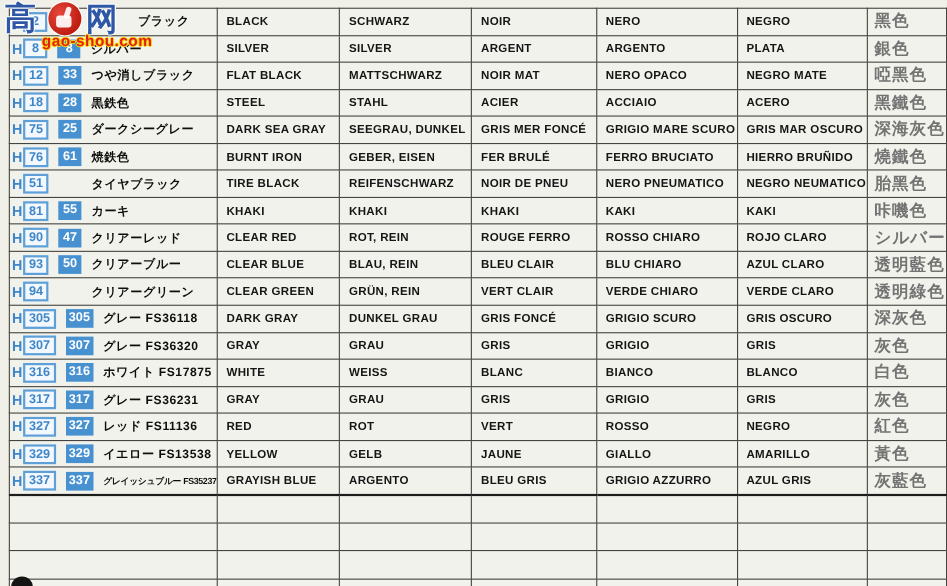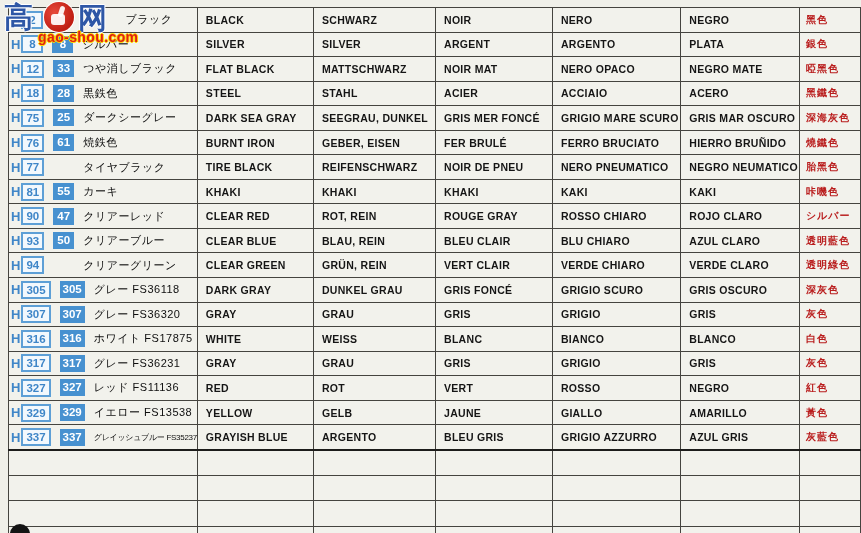--- a/index.html
+++ b/index.html
@@ -16,36 +16,36 @@
     padding:0;
     vertical-align:middle;
     overflow:hidden;
     white-space:nowrap;
   }
   td.lat{
     font-size:10.5px;font-weight:bold;color:#151515;
     padding-left:8px;letter-spacing:.3px;
   }
   td.zh{
-    font-size:10px;font-weight:bold;color:#b91c1c;
+    font-size:15px;font-weight:bold;color:#737373;
     padding-left:6px;letter-spacing:1px;
   }
   .codewrap{display:flex;align-items:center;height:100%;padding-left:2px;}
   .h{color:#3f86c8;font-weight:bold;font-size:13px;margin-right:1px;}
   .code-box{
     display:inline-block;border:2px solid #5d9fd6;background:#f2f8fd;
     color:#3f86c8;font-weight:bold;font-size:11.5px;line-height:14px;
     padding:0 3px;min-width:12px;text-align:center;
   }
   .chip{
     display:inline-block;background:#4791d0;color:#ffffff;
     font-weight:bold;font-size:11.5px;line-height:17px;
     padding:0 3px;min-width:15px;text-align:center;margin-left:9px;
   }
-  .jp{margin-left:9px;font-weight:normal;font-size:11px;color:#0e0e0e;letter-spacing:.5px;text-align:right;}
+  .jp{margin-left:9px;font-weight:bold;font-size:11px;color:#0e0e0e;letter-spacing:.5px;text-align:right;}
   tbody tr:nth-child(1) .jp{margin-left:52px;}
   tbody tr:nth-child(18) .jp{font-size:8px;letter-spacing:-.3px;}
   tr.last-data td{border-bottom:2px solid #1d1d1b;}
   tr.empty-row td{height:24.3px;}
   tr.empty-row:last-child td{border-bottom:3px solid #101010;}
 
   
   .wm{position:absolute;left:4px;top:1px;width:140px;height:42px;z-index:5;}
   .wm-char{
     position:absolute;font-weight:bold;font-size:29px;line-height:30px;color:#2e57a6;
@@ -186,21 +186,21 @@
     <td class="lat">GEBER, EISEN</td>
     <td class="lat">FER BRULÉ</td>
     <td class="lat">FERRO BRUCIATO</td>
     <td class="lat">HIERRO BRUÑIDO</td>
     <td class="zh">燒鐵色</td>
   </tr>
         <tr>
     <td class="c-code">
       <div class="codewrap">
         <span class="h">H</span>
-        <span class="code-box">77</span>
+        <span class="code-box">51</span>
         <span class="chip" style="visibility: hidden;"></span>
         <span class="jp">タイヤブラック</span>
       </div>
     </td>
     <td class="lat">TIRE BLACK</td>
     <td class="lat">REIFENSCHWARZ</td>
     <td class="lat">NOIR DE PNEU</td>
     <td class="lat">NERO PNEUMATICO</td>
     <td class="lat">NEGRO NEUMATICO</td>
     <td class="zh">胎黑色</td>
@@ -225,21 +225,21 @@
     <td class="c-code">
       <div class="codewrap">
         <span class="h">H</span>
         <span class="code-box">90</span>
         <span class="chip">47</span>
         <span class="jp">クリアーレッド</span>
       </div>
     </td>
     <td class="lat">CLEAR RED</td>
     <td class="lat">ROT, REIN</td>
-    <td class="lat">ROUGE GRAY</td>
+    <td class="lat">ROUGE FERRO</td>
     <td class="lat">ROSSO CHIARO</td>
     <td class="lat">ROJO CLARO</td>
     <td class="zh">シルバー</td>
   </tr>
         <tr>
     <td class="c-code">
       <div class="codewrap">
         <span class="h">H</span>
         <span class="code-box">93</span>
         <span class="chip">50</span>

